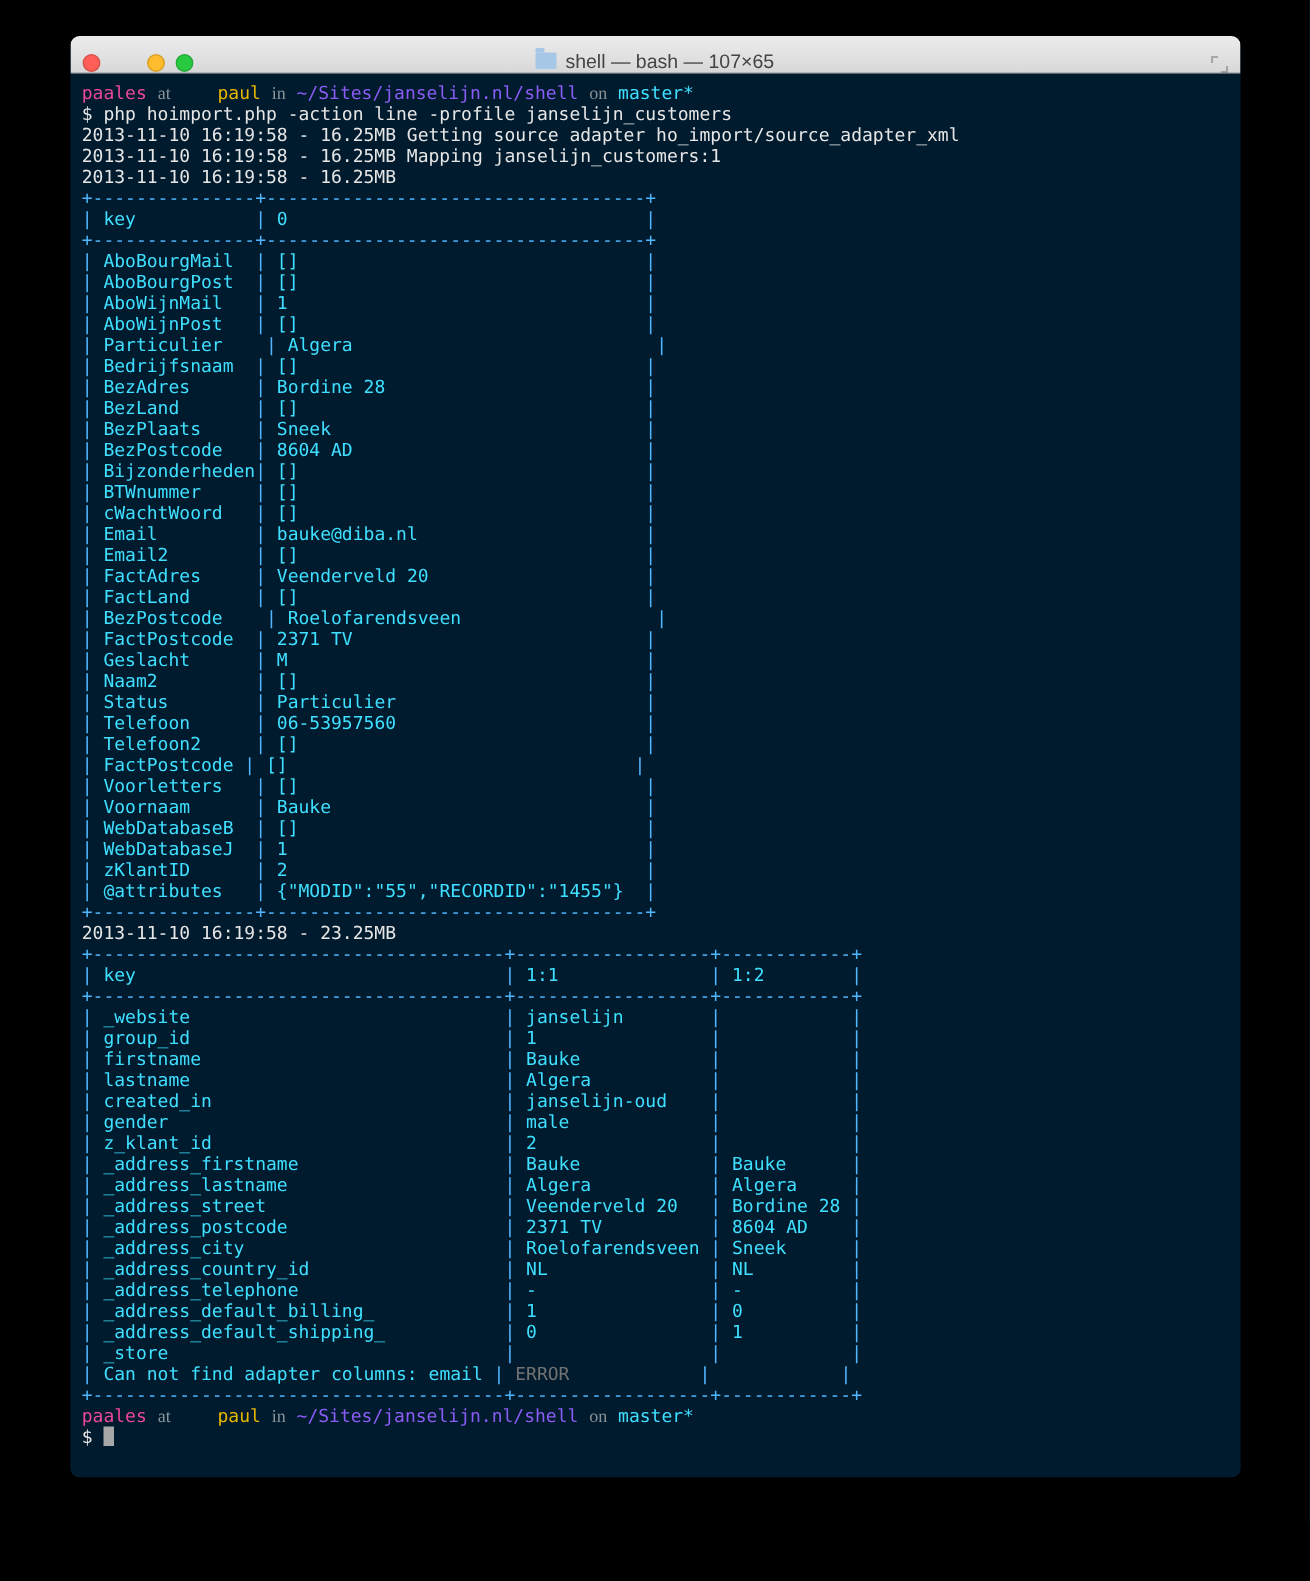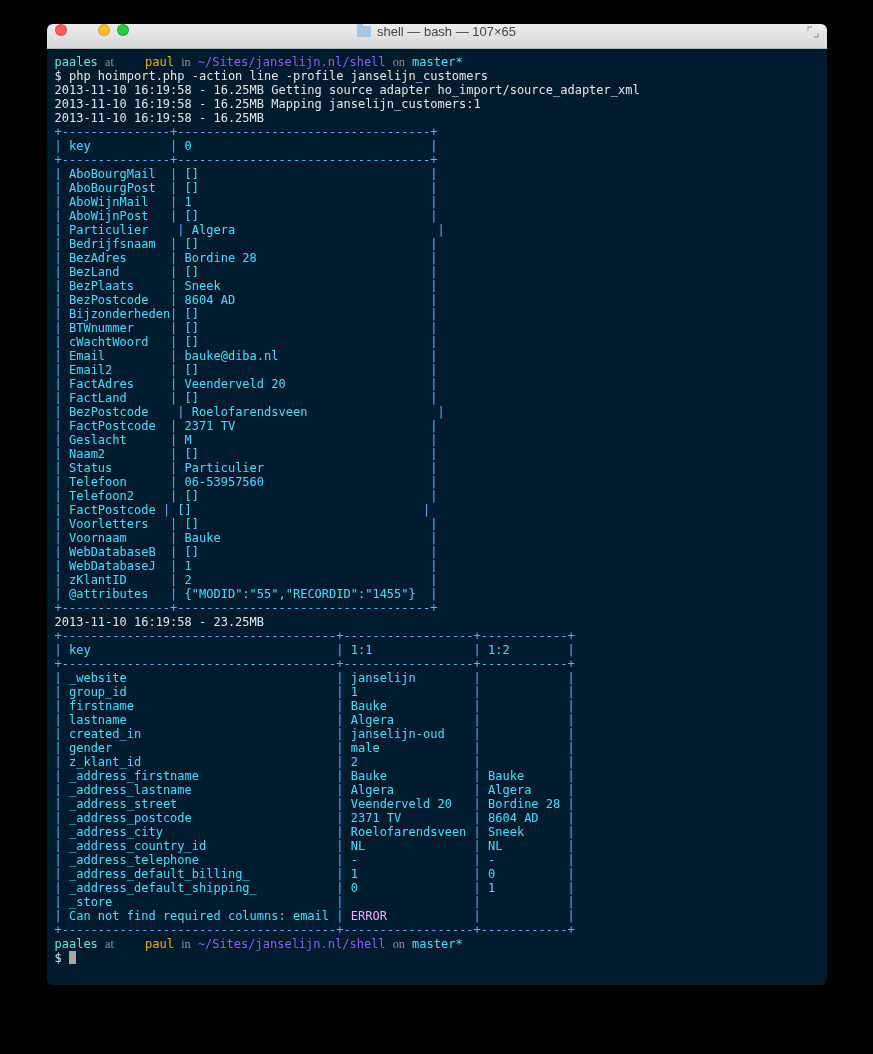--- a/index.html
+++ b/index.html
@@ -16,21 +16,21 @@
     margin: 24px auto 0 auto;
     border-radius: 6px;
     overflow: hidden;
     box-shadow: 0 10px 40px rgba(0,0,0,.6);
     background: #001b2e;
   }
   .titlebar {
     height: 24px;
     background: linear-gradient(#ececec,#d8d8d8);
     display: flex;
-    align-items: flex-start;
+    align-items: flex-end;
     position: relative;
     border-bottom: 1px solid #b5b5b5;
   }
   .traffic {
     position: absolute;
     left: 8px;
     display: flex;
     gap: 7px;
   }
   .dot { width: 12px; height: 12px; border-radius: 50%; border: 1px solid rgba(0,0,0,.15); box-sizing: border-box; }
@@ -68,28 +68,28 @@
   .expand-icon svg { width: 12px; height: 12px; }
   .term {
     background: #001b2e;
     padding: 6px 8px 20px 8px;
     font-family: Menlo, "DejaVu Sans Mono", Consolas, monospace;
     font-size: 12px;
     line-height: 14px;
     color: #c9d6da;
     white-space: pre;
   }
-  .red    { color: #5eead4; }
+  .red    { color: #ec4899; }
   .yellow { color: #e6b800; margin-left: 24px; }
   .grey   { color: #8a9499; font-family: Liberation Serif, serif; }
   .cyan   { color: #3fe0ff; }
   .green  { color: #8b5cf6; }
   .blue   { color: #4fb6ff; }
   .white  { color: #e6e6e6; }
-  .err   { color: #f0abfc; }
+  .err   { color: #737373; }
   .cursor {
     display: inline-block;
     width: 7px; height: 13px;
     background: #a7a7a7;
     vertical-align: -2px;
   }
 </style>
 </head>
 <body>
 
@@ -165,17 +165,17 @@
 <span class="blue">|</span><span class="cyan"> _address_firstname                   </span><span class="blue">|</span><span class="cyan"> Bauke            </span><span class="blue">|</span><span class="cyan"> Bauke      </span><span class="blue">|</span>
 <span class="blue">|</span><span class="cyan"> _address_lastname                    </span><span class="blue">|</span><span class="cyan"> Algera           </span><span class="blue">|</span><span class="cyan"> Algera     </span><span class="blue">|</span>
 <span class="blue">|</span><span class="cyan"> _address_street                      </span><span class="blue">|</span><span class="cyan"> Veenderveld 20   </span><span class="blue">|</span><span class="cyan"> Bordine 28 </span><span class="blue">|</span>
 <span class="blue">|</span><span class="cyan"> _address_postcode                    </span><span class="blue">|</span><span class="cyan"> 2371 TV          </span><span class="blue">|</span><span class="cyan"> 8604 AD    </span><span class="blue">|</span>
 <span class="blue">|</span><span class="cyan"> _address_city                        </span><span class="blue">|</span><span class="cyan"> Roelofarendsveen </span><span class="blue">|</span><span class="cyan"> Sneek      </span><span class="blue">|</span>
 <span class="blue">|</span><span class="cyan"> _address_country_id                  </span><span class="blue">|</span><span class="cyan"> NL               </span><span class="blue">|</span><span class="cyan"> NL         </span><span class="blue">|</span>
 <span class="blue">|</span><span class="cyan"> _address_telephone                   </span><span class="blue">|</span><span class="cyan"> -                </span><span class="blue">|</span><span class="cyan"> -          </span><span class="blue">|</span>
 <span class="blue">|</span><span class="cyan"> _address_default_billing_            </span><span class="blue">|</span><span class="cyan"> 1                </span><span class="blue">|</span><span class="cyan"> 0          </span><span class="blue">|</span>
 <span class="blue">|</span><span class="cyan"> _address_default_shipping_           </span><span class="blue">|</span><span class="cyan"> 0                </span><span class="blue">|</span><span class="cyan"> 1          </span><span class="blue">|</span>
 <span class="blue">|</span><span class="cyan"> _store                               </span><span class="blue">|</span><span class="cyan">                  </span><span class="blue">|</span><span class="cyan">            </span><span class="blue">|</span>
-<span class="blue">|</span><span class="cyan"> Can not find required columns: email </span><span class="blue">|</span> <span class="err">ERROR            </span><span class="blue">|</span><span class="cyan">            </span><span class="blue">|</span>
+<span class="blue">|</span><span class="cyan"> Can not find adapter columns: email </span><span class="blue">|</span> <span class="err">ERROR            </span><span class="blue">|</span><span class="cyan">            </span><span class="blue">|</span>
 <span class="blue">+--------------------------------------+------------------+------------+</span>
 <span class="red">paales</span> <span class="grey">at</span> <span class="yellow">paul</span> <span class="grey">in</span> <span class="green">~/Sites/janselijn.nl/shell</span> <span class="grey">on</span> <span class="cyan">master*</span>
 <span class="white">$ </span><span class="cursor"></span></div>
 </div>
 
 </body></html>

